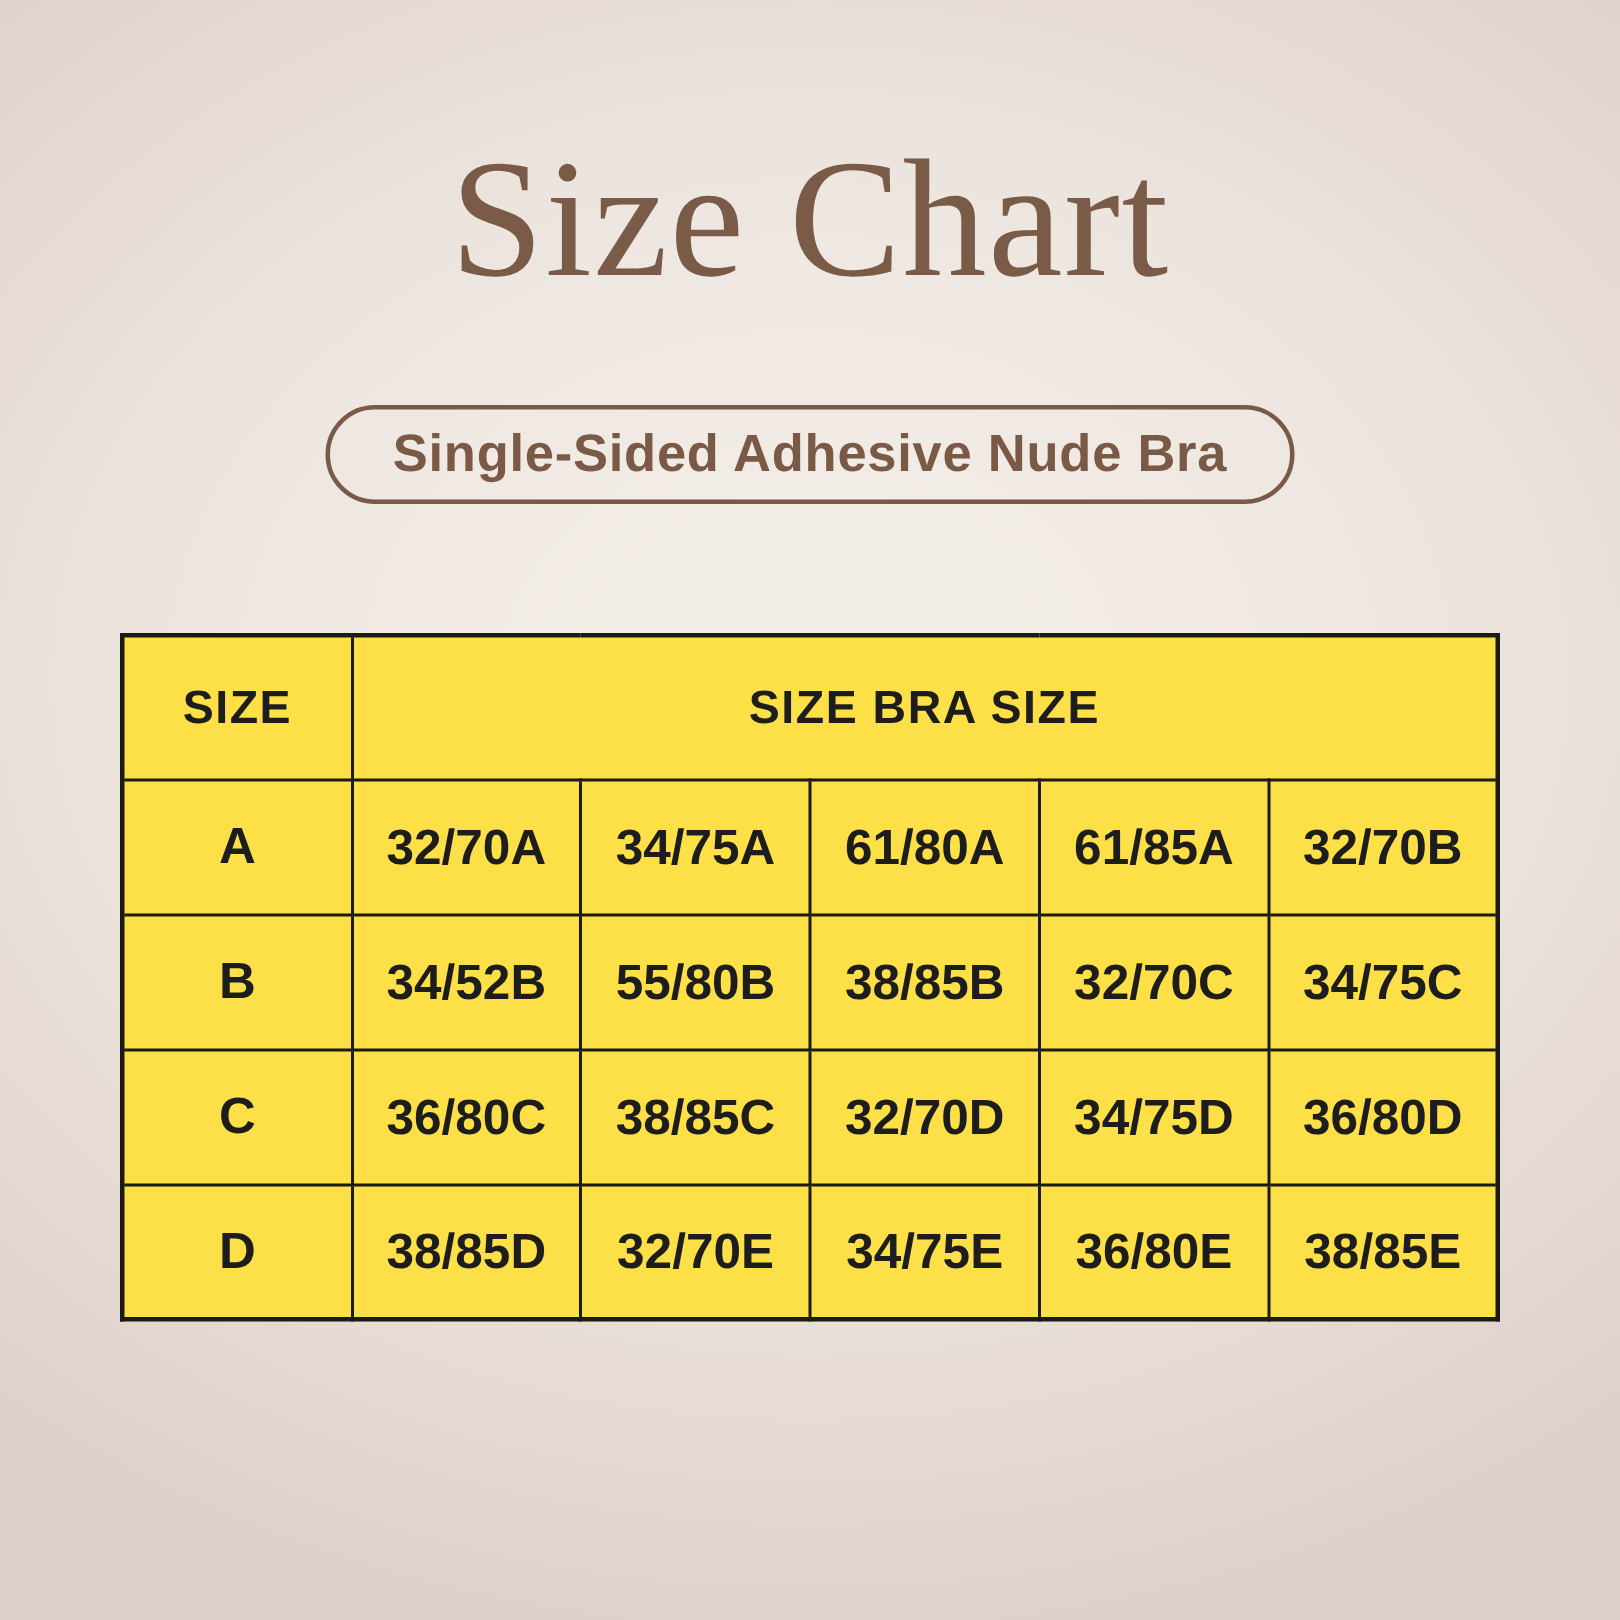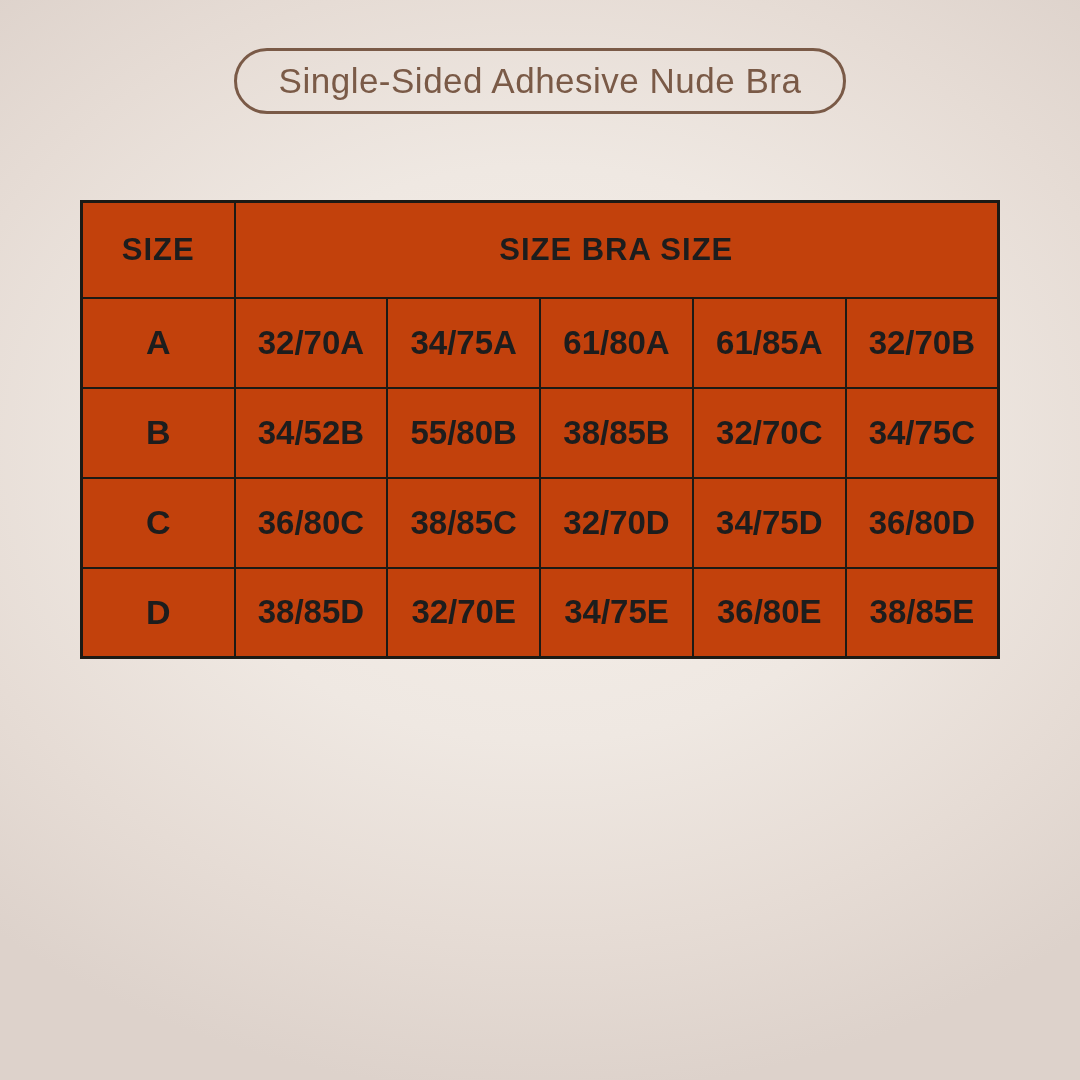--- a/index.html
+++ b/index.html
@@ -22,38 +22,38 @@
   .page-title {
     margin-top: 90px;
     font-family: "Liberation Serif", serif;
     font-size: 112px;
     line-height: 1;
     font-weight: 500;
     color: #7a5b48;
     letter-spacing: 1px;
   }
   .badge {
-    margin-top: 48px;
+    margin-top: 68px;
     height: 66px;
     border: 3px solid #7a5a47;
     border-radius: 34px;
     padding: 0 42px;
     display: flex;
     align-items: center;
     justify-content: center;
     color: #7a5a47;
     font-size: 35px;
-    font-weight: normal;
+    font-weight: bold;
     letter-spacing: 0.5px;
   }
   .size-table {
     margin-top: 86px;
     width: 920px;
     border-collapse: collapse;
-    background: #c2410c;
+    background: #fde047;
     border: 3px solid #1c1a15;
     table-layout: fixed;
   }
   .size-table th, .size-table td {
     border: 2px solid #1c1a15;
     text-align: center;
     vertical-align: middle;
     color: #1d1d1d;
   }
   .size-table thead th {
@@ -70,20 +70,21 @@
   .size-cell {
     font-size: 33px;
     font-weight: bold;
   }
 </style>
 </head>
 <body>
 
 <div class="canvas">
 
+  <div class="page-title">Size Chart</div>
 
   <div class="badge">
     <span>Single-Sided Adhesive Nude Bra</span>
   </div>
 
   <table class="size-table">
     <thead>
       <tr>
         <th style="width:153px;">SIZE</th>
         <th colspan="5">SIZE BRA SIZE</th>

